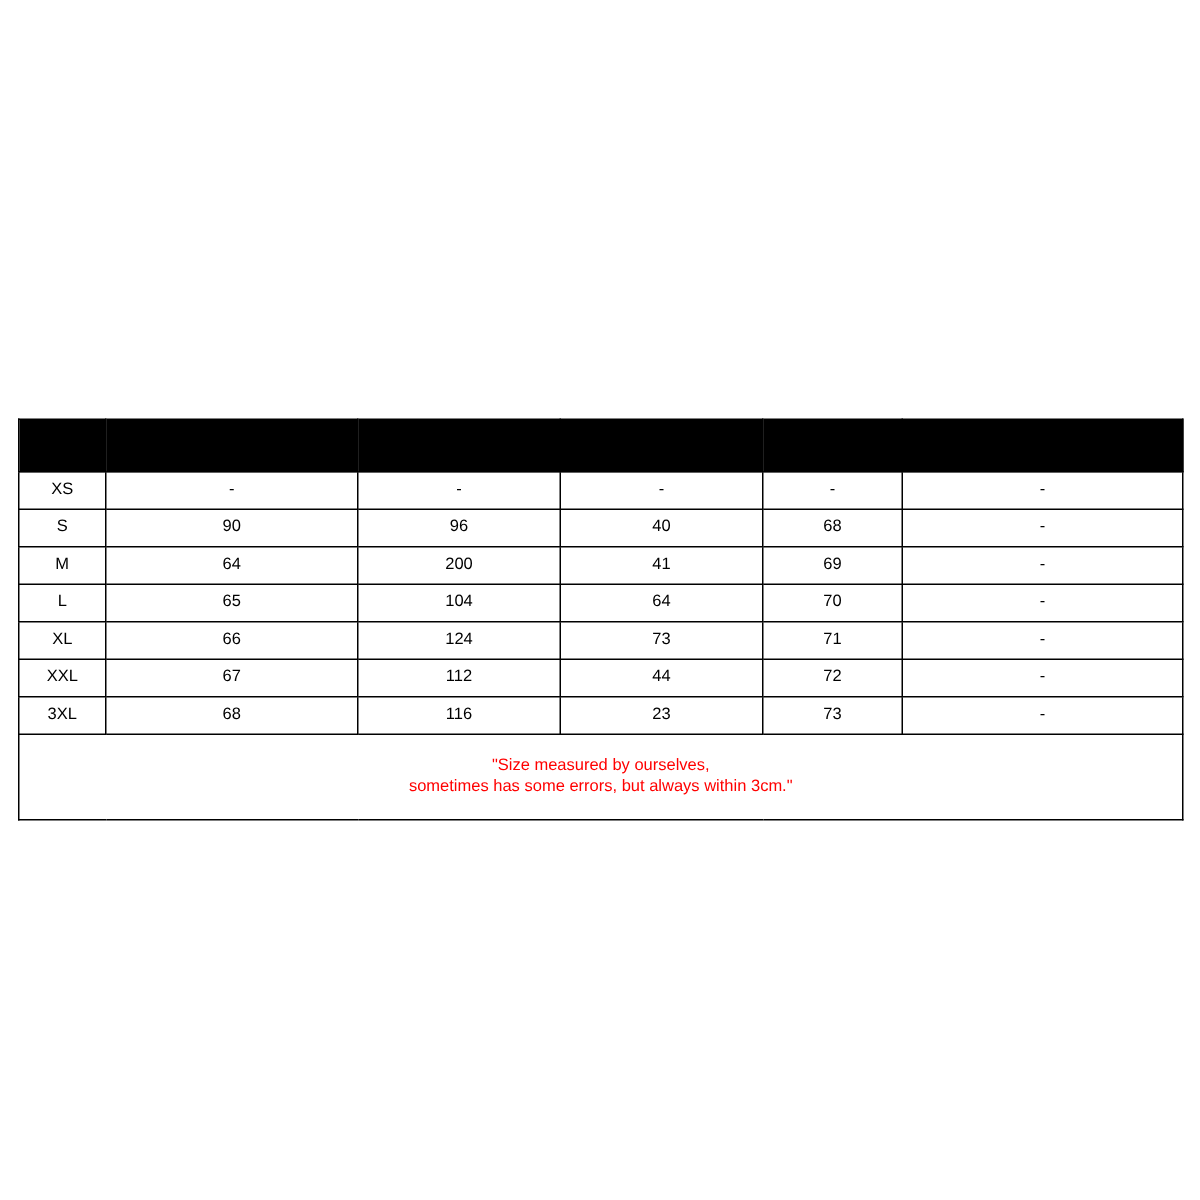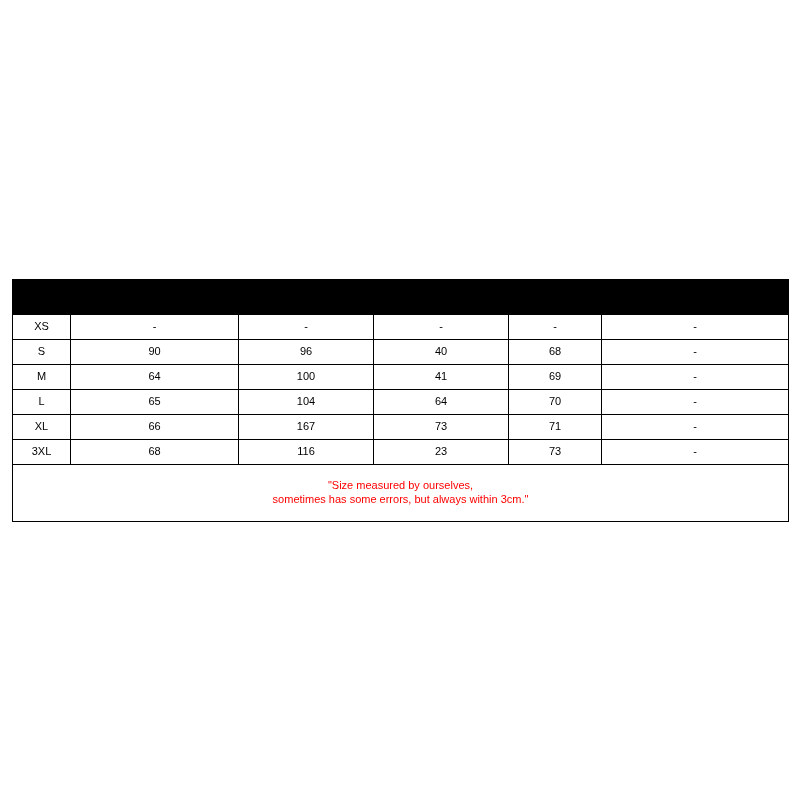--- a/index.html
+++ b/index.html
@@ -122,39 +122,47 @@
         <td class="size-label">S</td>
         <td>90</td>
         <td>96</td>
         <td>40</td>
         <td>68</td>
         <td>-</td>
       </tr>
       <tr class="body-row">
         <td class="size-label">M</td>
         <td>64</td>
-        <td>100</td>
+        <td>200</td>
         <td>41</td>
         <td>69</td>
         <td>-</td>
       </tr>
       <tr class="body-row">
         <td class="size-label">L</td>
         <td>65</td>
         <td>104</td>
         <td>64</td>
         <td>70</td>
         <td>-</td>
       </tr>
       <tr class="body-row">
         <td class="size-label">XL</td>
         <td>66</td>
-        <td>167</td>
+        <td>124</td>
         <td>73</td>
         <td>71</td>
+        <td>-</td>
+      </tr>
+      <tr class="body-row">
+        <td class="size-label">XXL</td>
+        <td>67</td>
+        <td>112</td>
+        <td>44</td>
+        <td>72</td>
         <td>-</td>
       </tr>
       <tr class="body-row">
         <td class="size-label">3XL</td>
         <td>68</td>
         <td>116</td>
         <td>23</td>
         <td>73</td>
         <td>-</td>
       </tr>

